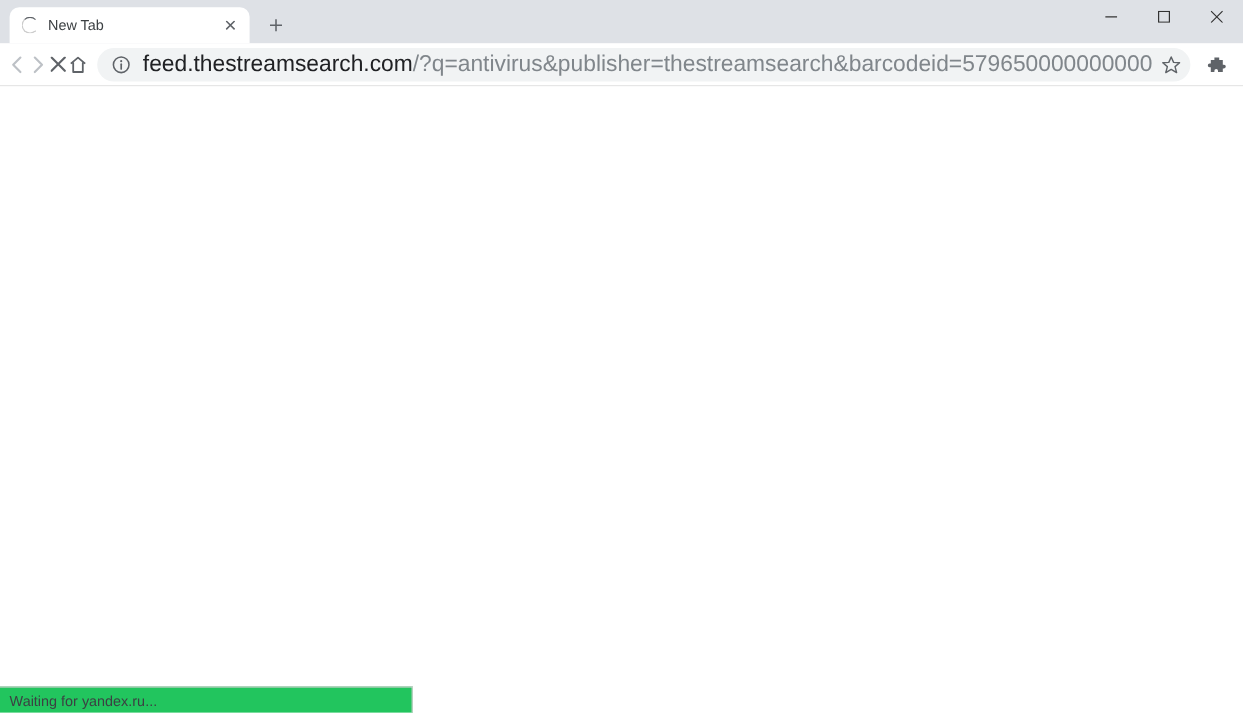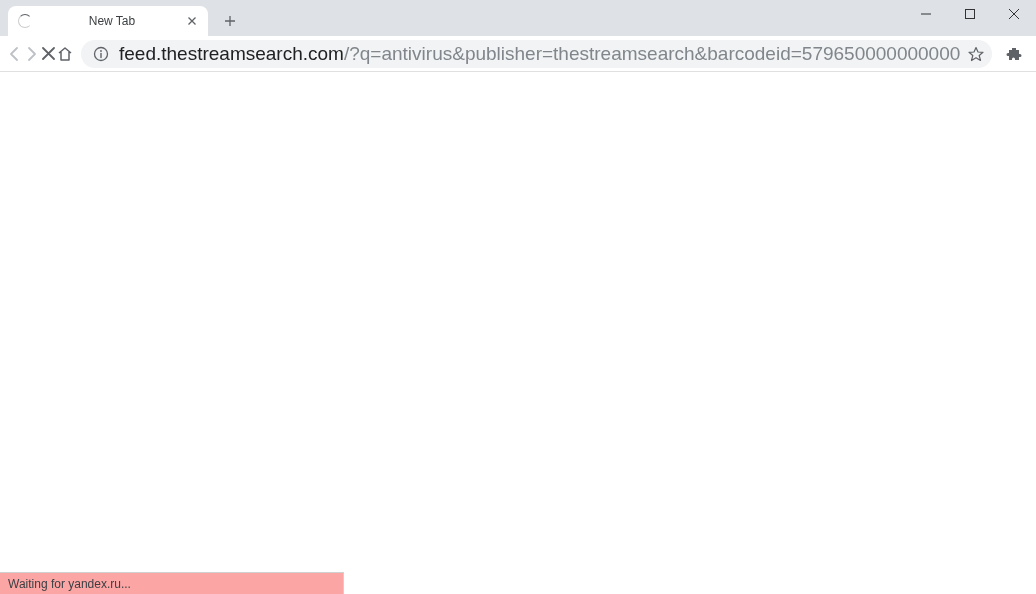--- a/index.html
+++ b/index.html
@@ -49,21 +49,20 @@
       border-radius: 50%;
       margin-right: 8px;
       flex-shrink: 0;
     }
     .tab-title {
       font-size: 12px;
       color: #3c4043;
       flex: 1;
       white-space: nowrap;
       overflow: hidden;
-      text-align: center;
     }
     .tab-close {
       width: 16px;
       height: 16px;
       display: flex;
       align-items: center;
       justify-content: center;
       border-radius: 50%;
       color: #5f6368;
       cursor: pointer;
@@ -179,21 +178,21 @@
     }
     .content {
       background: #fff;
       height: calc(594px - 36px - 36px - 22px);
     }
     .status-bar {
       position: absolute;
       bottom: 0;
       left: 0;
       height: 22px;
-      background: #fca5a5;
+      background: #22c55e;
       display: flex;
       align-items: center;
       padding: 0 8px;
       font-size: 12px;
       color: #3c4043;
       width: 344px;
       border-top: 1px solid #d0d0d0;
       border-right: 1px solid #d0d0d0;
     }
   </style>

